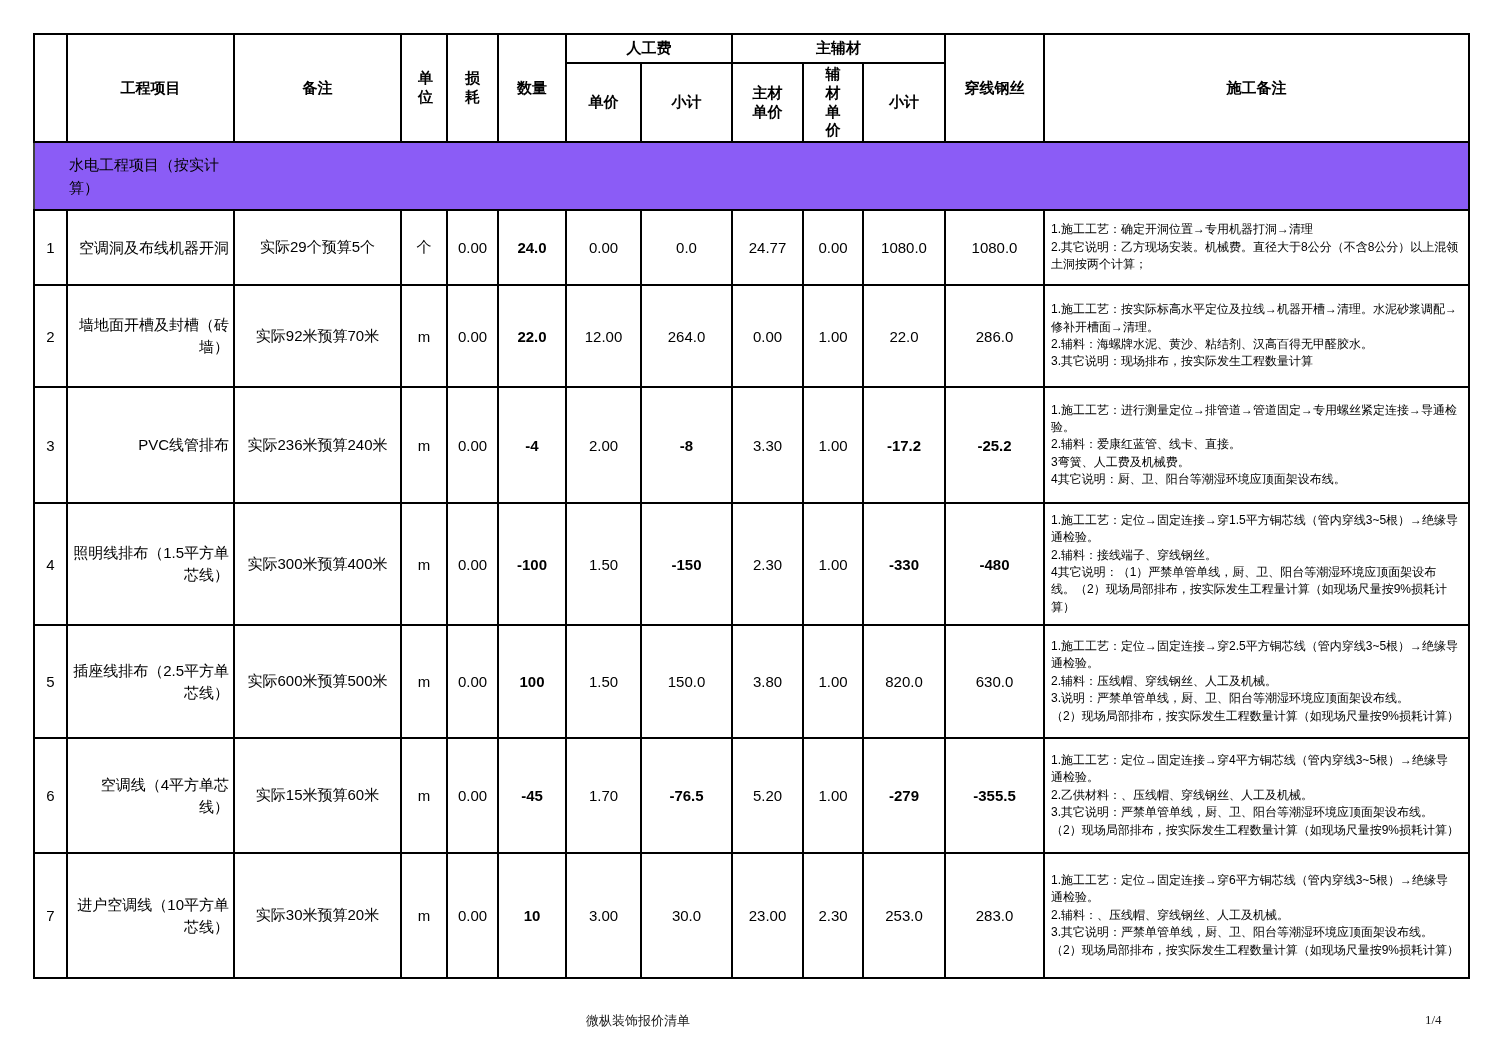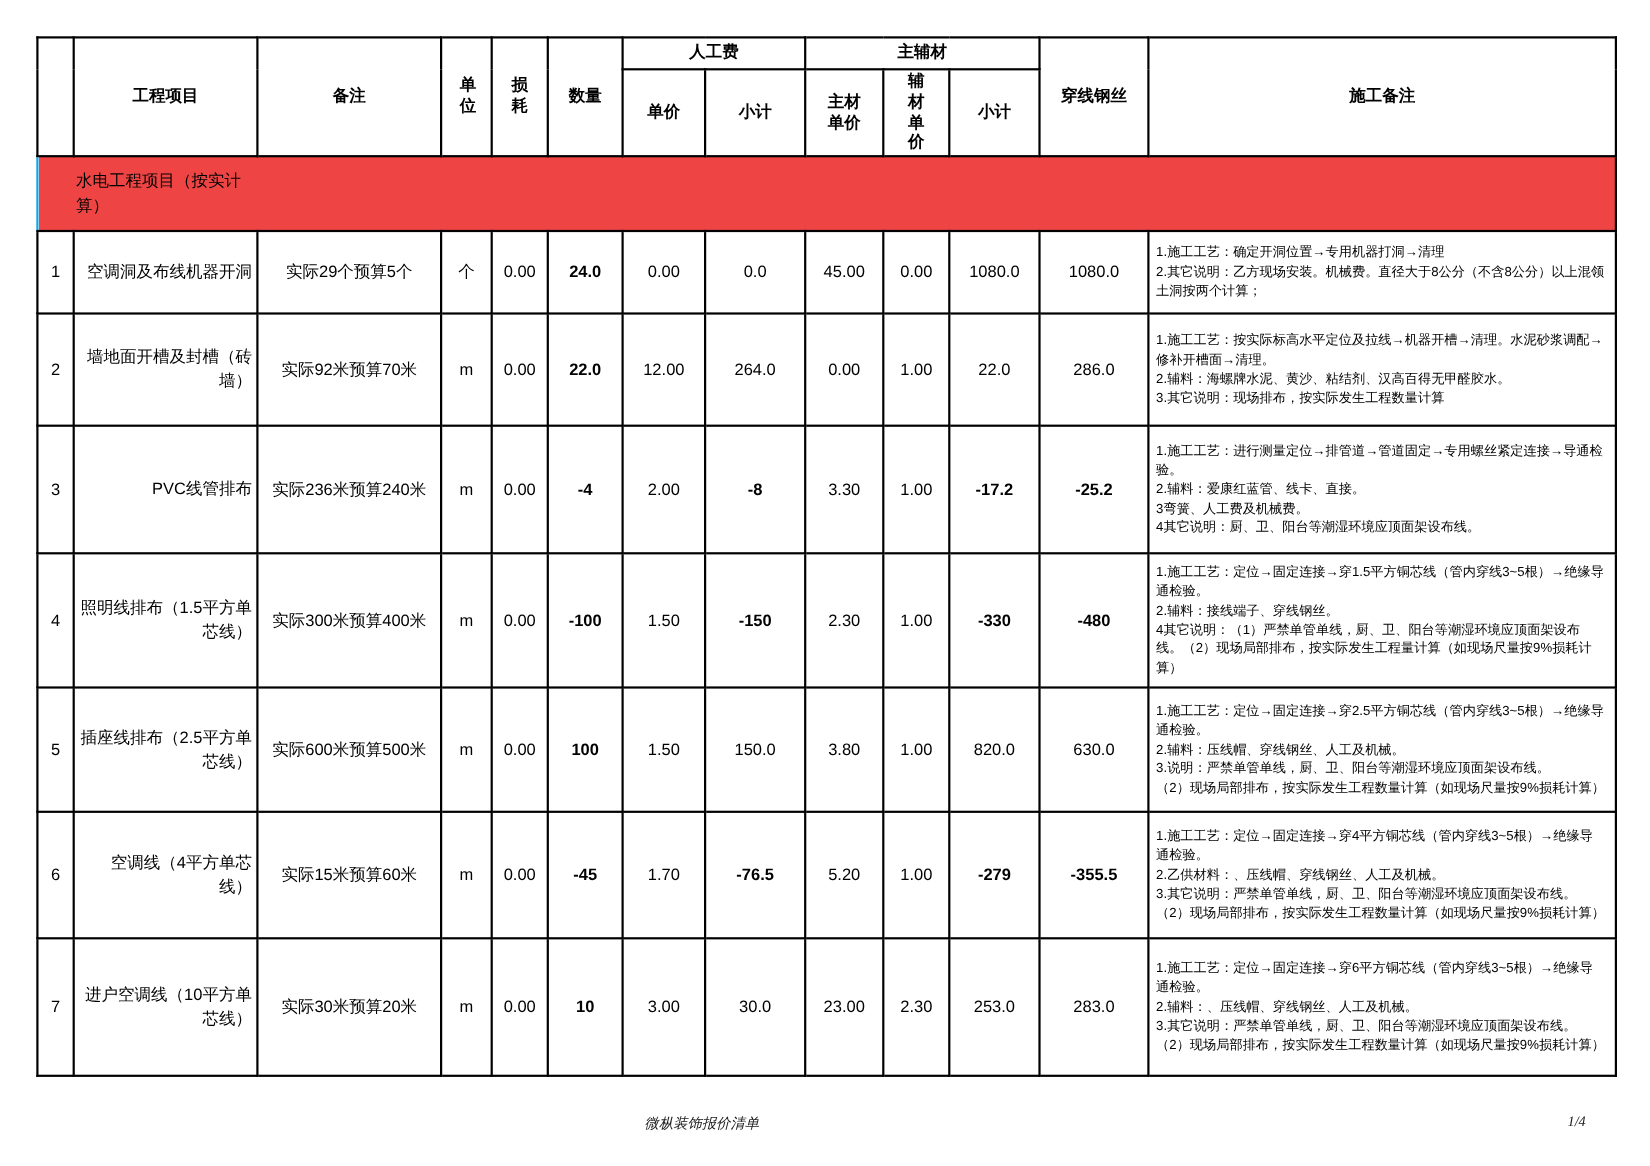--- a/index.html
+++ b/index.html
@@ -14,35 +14,35 @@
   thead tr.h1{height:29px;}
   thead tr.h2{height:53px;}
   td{font-size:15px;}
   td.c{text-align:center;padding:1px 2px;}
   td.l{text-align:right;padding:2px 4px;line-height:1.45;}
   td.notes{
     text-align:left;padding:4px 8px 4px 6px;font-size:12px;line-height:1.45;
     white-space:pre-line;vertical-align:middle;
   }
   .bold{font-weight:bold;}
-  tr.section-row td{background:#ef4444;border-left:2px solid #0ea5e9;border-right:2px solid #000;margin-top:16px;}
+  tr.section-row td{background:#8b5cf6;border-left:2px solid #404040;border-right:2px solid #000;margin-top:16px;}
   .section-text{
     width:172px;margin-left:33px;font-size:15px;line-height:1.55;text-align:left;
   }
   #tbody tr:nth-child(1){height:68px;}
   #tbody tr:nth-child(2){height:75px;}
   #tbody tr:nth-child(3){height:102px;}
   #tbody tr:nth-child(4){height:116px;}
   #tbody tr:nth-child(5){height:122px;}
   #tbody tr:nth-child(6){height:113px;}
   #tbody tr:nth-child(7){height:115px;}
   #tbody tr:nth-child(8){height:125px;}
   .footer{
     position:absolute;top:1012px;left:0;width:1276px;
-    font-family:"Liberation Serif","DejaVu Serif",serif;font-size:13px;color:#1a1a1a;font-style:italic;
+    font-family:"Liberation Serif","DejaVu Serif",serif;font-size:13px;color:#1a1a1a;
   }
   .footer .doc-title{display:block;text-align:center;}
   .footer .page-num{position:absolute;top:0;left:1381px;margin-left:44px;}
 </style>
 </head>
 <body>
 
 <div class="sheet">
   <table>
     <colgroup>
@@ -89,21 +89,21 @@
       </tr>
     <tr>
     <td class="c">1</td>
     <td class="l">空调洞及布线机器开洞</td>
     <td class="c">实际29个预算5个</td>
     <td class="c">个</td>
     <td class="c">0.00</td>
     <td class="c qtycell bold">24.0</td>
     <td class="c">0.00</td>
     <td class="c neg">0.0</td>
-    <td class="c">45.00</td>
+    <td class="c">24.77</td>
     <td class="c">0.00</td>
     <td class="c neg">1080.0</td>
     <td class="c neg">1080.0</td>
     <td class="notes">1.施工工艺：确定开洞位置→专用机器打洞→清理
 2.其它说明：乙方现场安装。机械费。直径大于8公分（不含8公分）以上混领土洞按两个计算；</td>
   </tr>
         <tr>
     <td class="c">2</td>
     <td class="l">墙地面开槽及封槽（砖墙）</td>
     <td class="c">实际92米预算70米</td>

